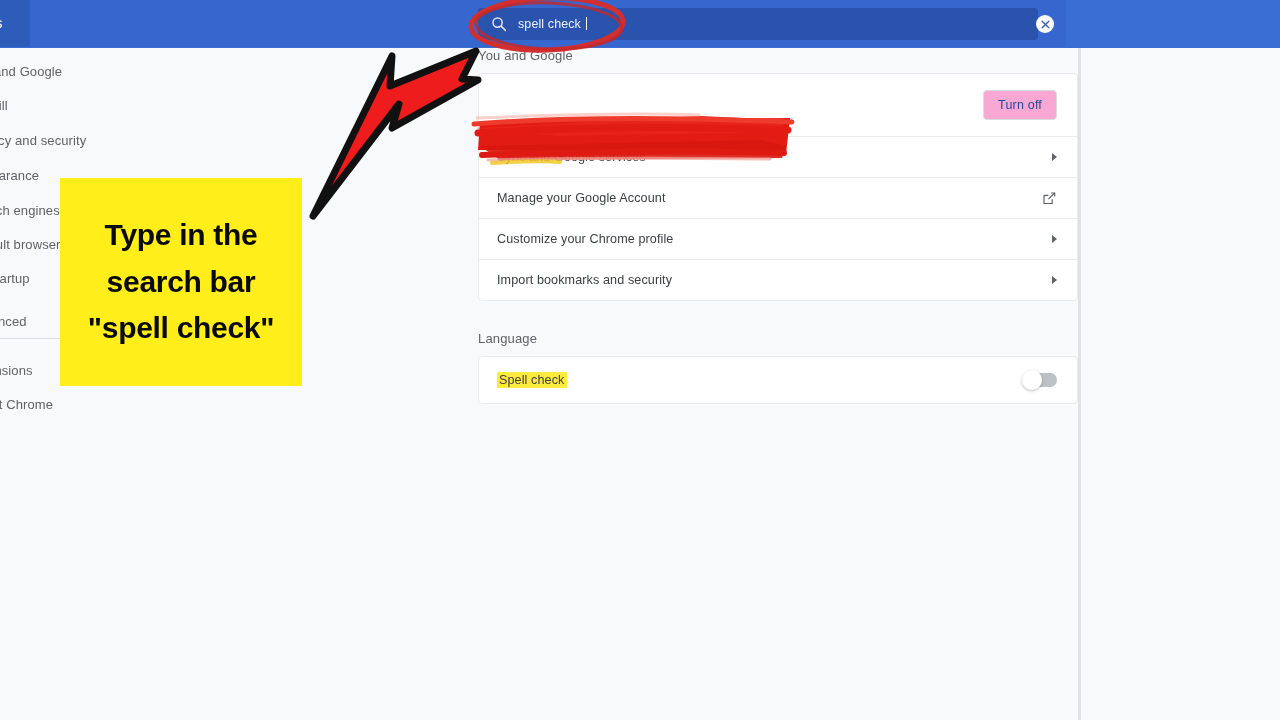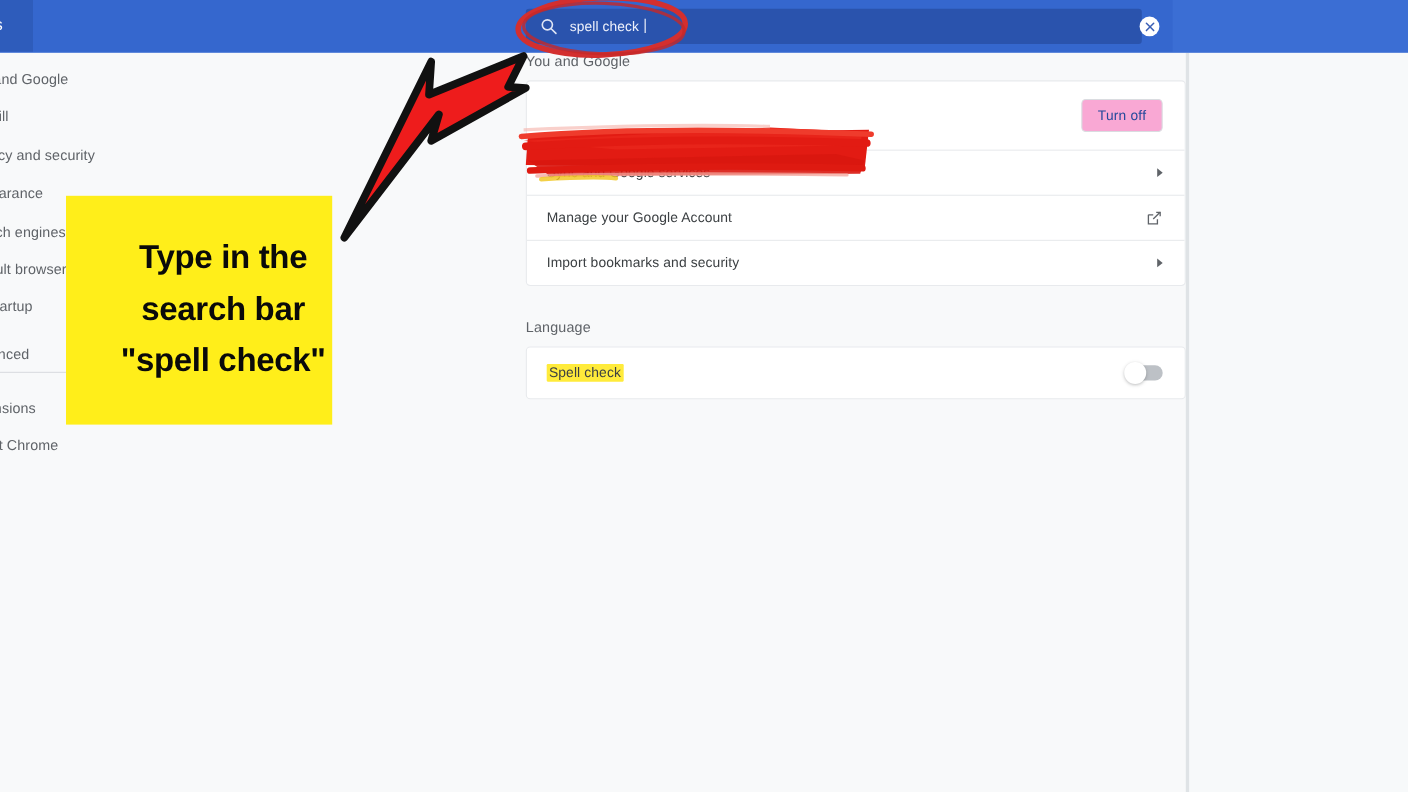--- a/index.html
+++ b/index.html
@@ -262,21 +262,21 @@
 
   .sticky-note {
     position: absolute;
     left: 60px;
     top: 178px;
     width: 242px;
     height: 208px;
     background: #ffee1a;
     display: flex;
     align-items: center;
-    justify-content: flex-end;
+    justify-content: center;
     text-align: center;
   }
   .sticky-text {
     font-size: 30px;
     font-weight: bold;
     color: #0a0a0a;
     line-height: 1.55;
     letter-spacing: -.3px;
     padding: 0 6px;
     white-space: pre-line;
@@ -353,20 +353,25 @@
         <span class="ext-link">
           <svg width="15" height="15" viewBox="0 0 15 15">
             <path d="M2 4.3v8.2h8.2V8.3" fill="none" stroke="#5f6368" stroke-width="1.2"></path>
             <path d="M2 4.3h4.4" fill="none" stroke="#5f6368" stroke-width="1.2"></path>
             <path d="M6.4 8.1L12.6 2" fill="none" stroke="#5f6368" stroke-width="1.2"></path>
             <path d="M9.1 2h3.6v3.6" fill="none" stroke="#5f6368" stroke-width="1.2"></path>
           </svg>
         </span>
       </div>
 
+      <div class="row">
+        <span class="row-label">Customize your Chrome profile</span>
+        <span class="row-spacer"></span>
+        <span class="chev-right"></span>
+      </div>
 
       <div class="row">
         <span class="row-label">Import bookmarks and security</span>
         <span class="row-spacer"></span>
         <span class="chev-right"></span>
       </div>
     </div>
 
     <div class="section-gap"></div>
 

